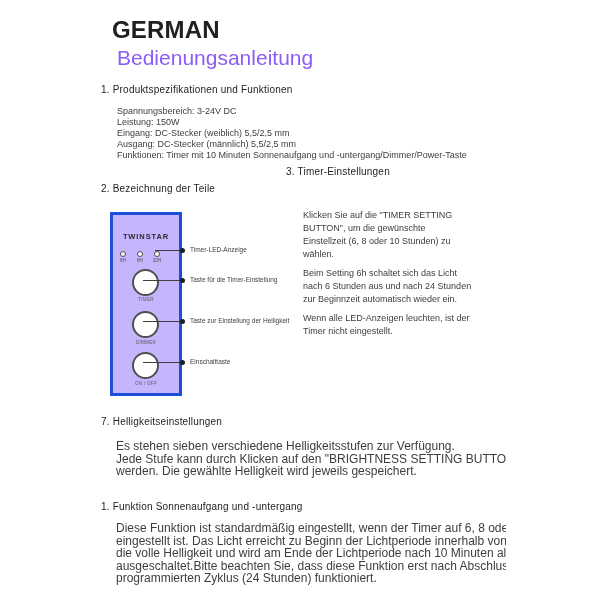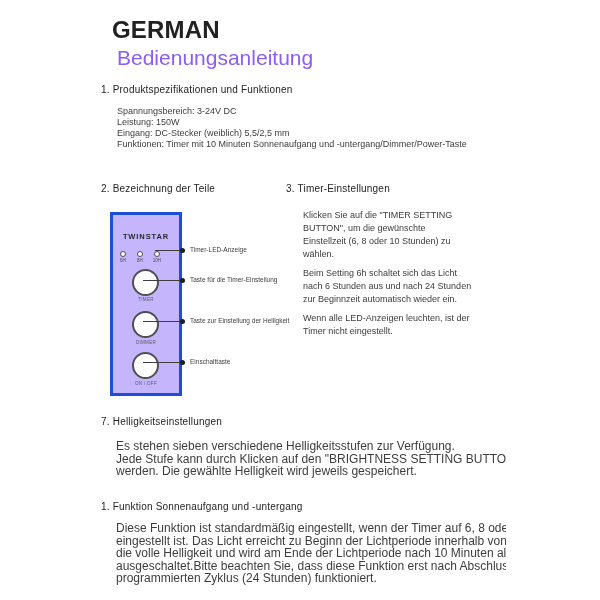--- a/index.html
+++ b/index.html
@@ -31,26 +31,27 @@
 <div class="page">
 
   <div class="abs lang-title" style="left:112px;top:18px;">GERMAN</div>
   <div class="abs subtitle" style="left:117px;top:47px;">Bedienungsanleitung</div>
 
   <div class="abs sec-title" style="left:101px;top:84px;">1. Produktspezifikationen und Funktionen</div>
   <div class="abs" style="left:117px;top:106px;">
     <div class="spec-line">Spannungsbereich: 3-24V DC</div>
     <div class="spec-line">Leistung: 150W</div>
     <div class="spec-line">Eingang: DC-Stecker (weiblich) 5,5/2,5 mm</div>
+    <div class="spec-line">Ausgang: DC-Stecker (männlich) 5,5/2,5 mm</div>
     <div class="spec-line">Funktionen: Timer mit 10 Minuten Sonnenaufgang und -untergang/Dimmer/Power-Taste</div>
   </div>
 
   <div class="abs sec-title" style="left:101px;top:183px;">2. Bezeichnung der Teile</div>
 
-  <div class="abs sec-title" style="left:286px;top:183px;">3. Timer-Einstellungen</div>
+  <div class="abs sec-title" style="left:286px;top:166px;">3. Timer-Einstellungen</div>
 
   <div class="device-box">
     <div class="brand">TWINSTAR</div>
 
     <div class="led" style="left:7px;top:36px;"></div>
     <div class="led" style="left:24px;top:36px;"></div>
     <div class="led" style="left:41px;top:36px;"></div>
     <div class="led-label" style="left:2px;top:44px;">6H</div>
     <div class="led-label" style="left:19px;top:44px;">8H</div>
     <div class="led-label" style="left:36px;top:44px;">10H</div>

